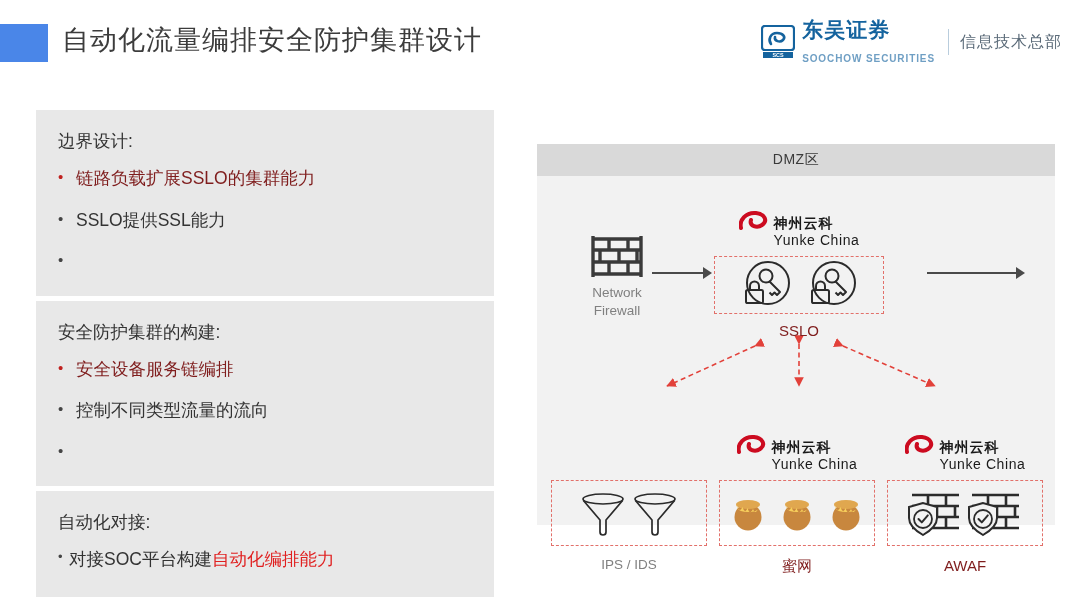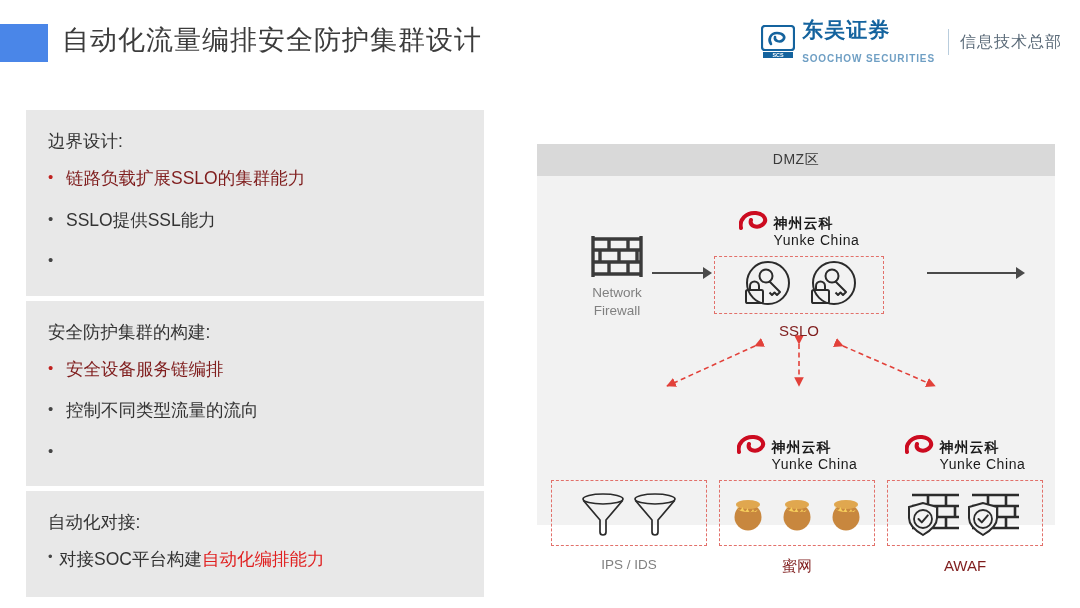--- a/index.html
+++ b/index.html
@@ -30,21 +30,21 @@
     letter-spacing: 1px; line-height: 1.05;
   }
   .brand-en {
     font-size: 10px; font-weight: bold; color: #6f9fc4;
     letter-spacing: 0.9px; line-height: 1.3; margin-top: 11px;
   }
   .brand-divider { width: 1px; height: 26px; background: #b9cddd; margin: 0 11px 0 13px; }
   .brand-dept { font-size: 16px; color: #5a6a78; letter-spacing: 1px; white-space: nowrap; }
 
   
-  .left-col { position: absolute; left: 26px; top: 110px; width: 458px; }
+  .left-col { position: absolute; left: 36px; top: 110px; width: 458px; }
   .block { background: #e8e8e8; padding: 14px 0 16px 0; }
   .block + .block { margin-top: 5px; }
   .block-head {
     font-size: 17.5px; color: #333; padding: 4px 0 4px 22px; line-height: 1.5;
   }
   .bullet-row {
     display: flex; align-items: flex-start;
     padding: 8px 0 8px 22px; font-size: 17.5px; line-height: 1.45;
   }
   .bullet-dot {

